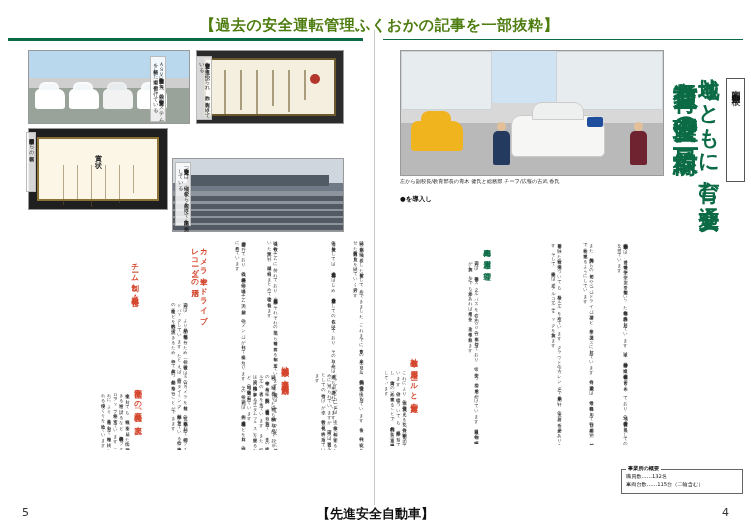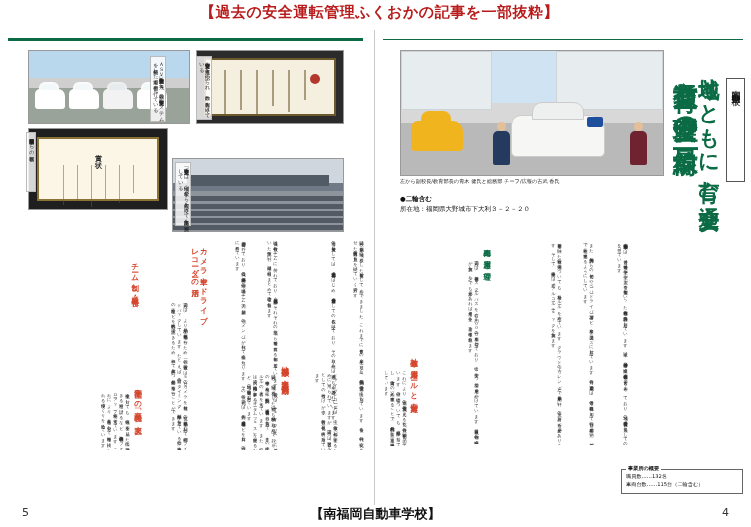--- a/index.html
+++ b/index.html
@@ -7,23 +7,23 @@
     width:751px;height:527px;
     background:#ffffff;
     font-family:"DejaVu Sans","Liberation Sans",sans-serif;
     overflow:hidden;
     position:relative;
   }
   .page{position:absolute;inset:0;}
 
   
   .top-title{
-    position:absolute;left:0;right:0;top:3px;
+    position:absolute;left:0;right:0;top:16px;
     text-align:center;
-    font-size:15px;font-weight:bold;color:#b91c1c;
+    font-size:15px;font-weight:bold;color:#4d7c0f;
     letter-spacing:0.5px;
     font-family:"DejaVu Sans",sans-serif;
     margin-left:8px;
   }
   .badge{
     position:absolute;right:8px;top:15px;
     background:#0b6b45;color:#fff;
     font-size:12px;font-weight:bold;
     padding:4px 12px 4px 14px;
     letter-spacing:1px;
@@ -224,22 +224,21 @@
     </div>
     <div class="person" style="right:16px;">
       <div class="head"></div>
         <div class="body" style="background:#6f2230;"></div>
     </div>
   </div>
 
   <div class="photo-caption">左から副校長/教育部長の青木 健氏と総務部 チーフ/広報の吉武 香氏</div>
 
   <div class="company">
-    <div class="b">●二輪含む</div>
-    <div>所在地：福岡県大野城市下大利３－２－２０</div>
+    <div class="b">●を導入し</div>
   </div>
 
   <div class="headline-wrap">
     <div class="headline">交通教育と安全管理の最前線―</div>
     <div class="headline sub">地域とともに育む交通安全</div>
     <div class="school-box">南福岡自動車学校</div>
   </div>
 
   <div class="vhead green" style="left:482px;top:243px;height:60px;">車両の運用と管理</div>
   <div class="vhead" style="left:409px;top:352px;height:84px;">社有車の運用ルールと安全対策</div>
@@ -265,15 +264,15 @@
   <div class="col" style="left:96px;top:390px;width:34px;height:60px;">卒業生に対しても、運転に不安を感じた際に相談できる窓口を設けるなど、免許取得後のフォローアップ体制を整えています。これにより、卒業後も安心して運転を続けられる環境づくりを進めています。</div>
 
   <div class="infobox">
     <span class="cap">事業所の概要</span>
     <div>職員数……132名</div>
     <div>車両台数……115台（二輪含む）</div>
   </div>
 
   <div class="folio l">5</div>
   <div class="folio r">4</div>
-  <div class="footer-tag">【南福岡自動車学校】</div>
+  <div class="footer-tag">【先進安全自動車】</div>
 
 </div>
 
 </body></html>

